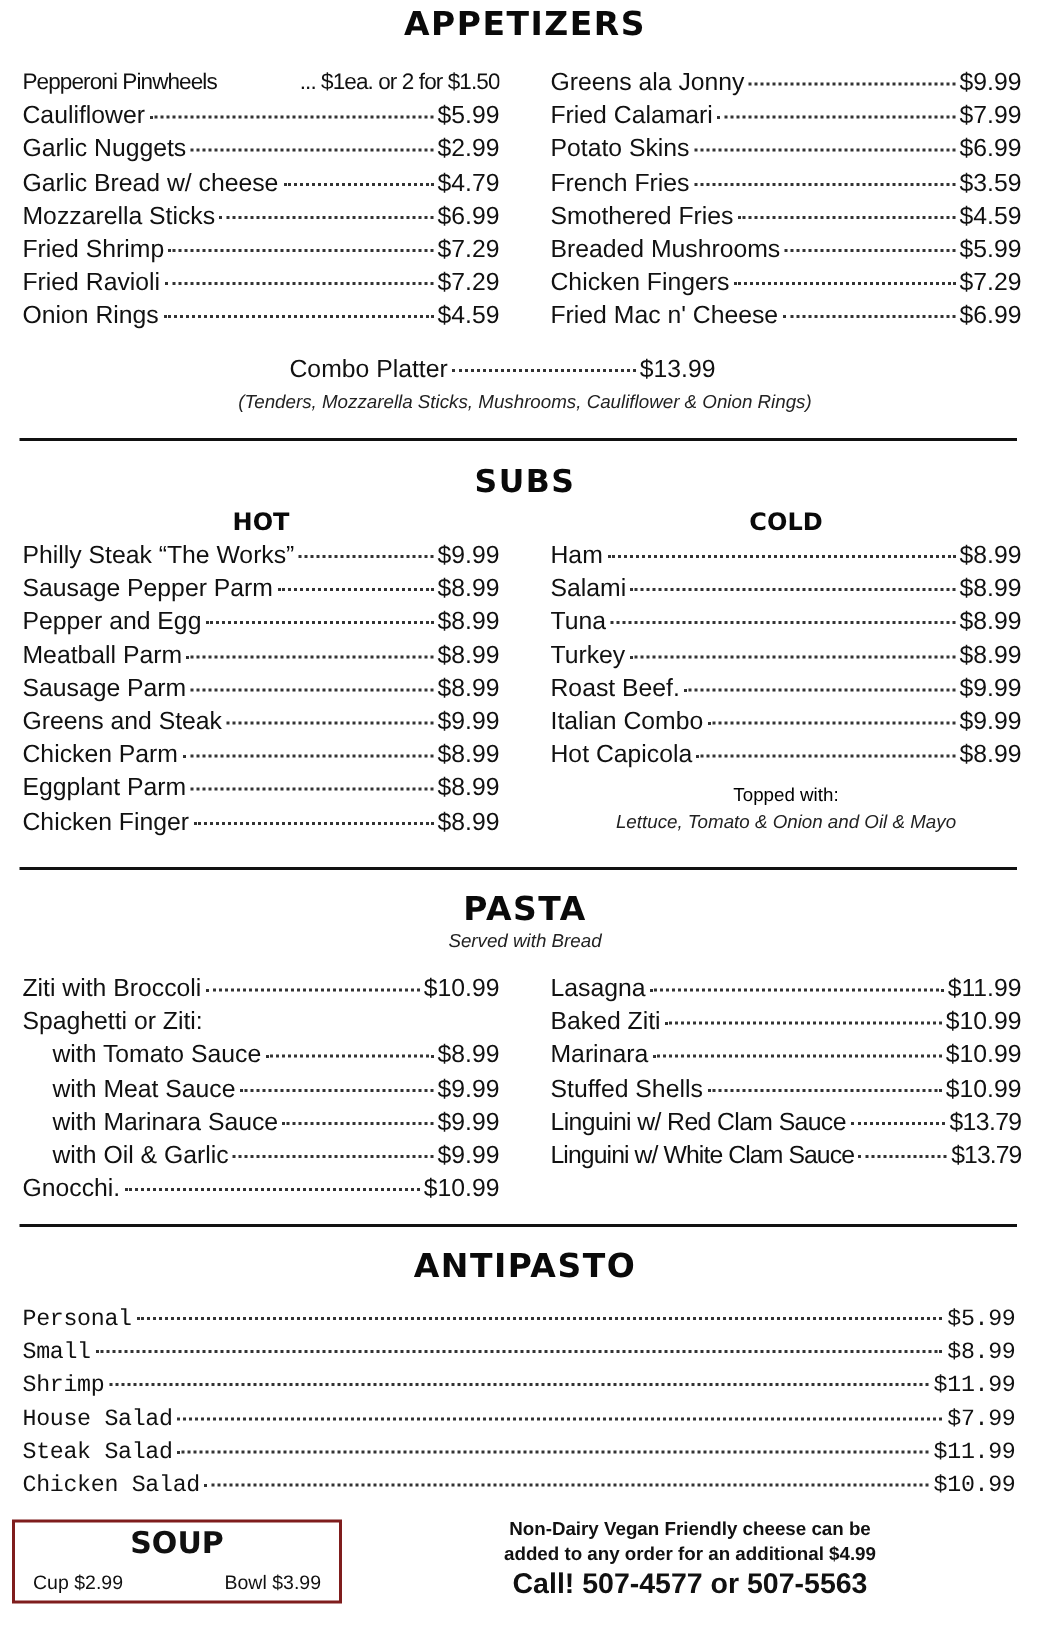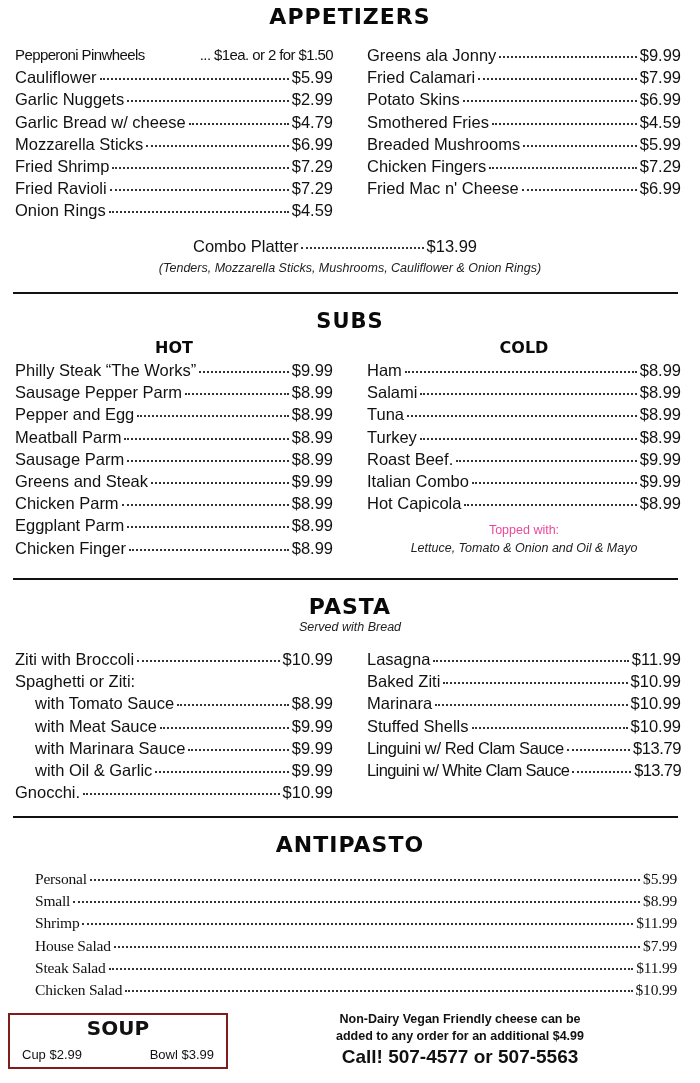--- a/index.html
+++ b/index.html
@@ -29,23 +29,23 @@
       position: relative; top: -3px;
     }
     .row .price { flex: 0 0 auto; }
     .row.indent .name { padding-left: 20px; }
 
     .divider {
       position: absolute; left: 13px; width: 665px; height: 2px; background: #111;
     }
 
     .note-italic { font-style: italic; font-size: 12.5px; text-align: center; color: #222; }
-    .note-plain { font-size: 12.5px; text-align: center; color: #ec4899; }
-
-    .antipasto .row { font-family: Liberation Serif, serif; font-size: 15.5px; letter-spacing: -0.2px; margin-left: 20px; }
+    .note-plain { font-size: 12.5px; text-align: center; color: #000000; }
+
+    .antipasto .row { font-family: Liberation Mono, monospace; font-size: 15.5px; letter-spacing: -0.2px; }
 
     .soup-box {
       position: absolute; left: 8px; top: 1013px; width: 220px; height: 56px;
       border: 2px solid #7f1d1d;
     }
     .soup-title {
       position: absolute; left: 0; top: 1px; width: 100%; text-align: center;
       font-family: "DejaVu Sans", sans-serif; font-weight: bold; font-size: 20px;
     }
     .soup-cup { position: absolute; left: 12px; top: 32px; font-size: 13px; }
@@ -114,20 +114,25 @@
       <span class="name">Fried Calamari</span>
       <span class="dots"></span>
       <span class="price">$7.99</span>
     </div>
   <div class="row">
       <span class="name">Potato Skins</span>
       <span class="dots"></span>
       <span class="price">$6.99</span>
     </div>
   <div class="row">
+      <span class="name">French Fries</span>
+      <span class="dots"></span>
+      <span class="price">$3.59</span>
+    </div>
+  <div class="row">
       <span class="name">Smothered Fries</span>
       <span class="dots"></span>
       <span class="price">$4.59</span>
     </div>
   <div class="row">
       <span class="name">Breaded Mushrooms</span>
       <span class="dots"></span>
       <span class="price">$5.99</span>
     </div>
   <div class="row">

